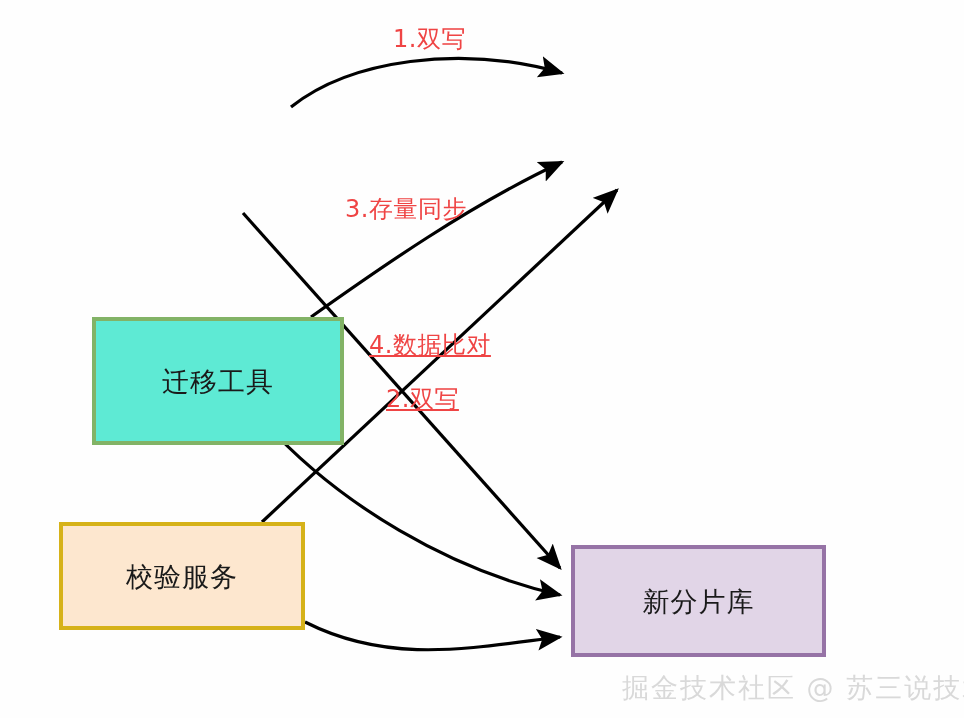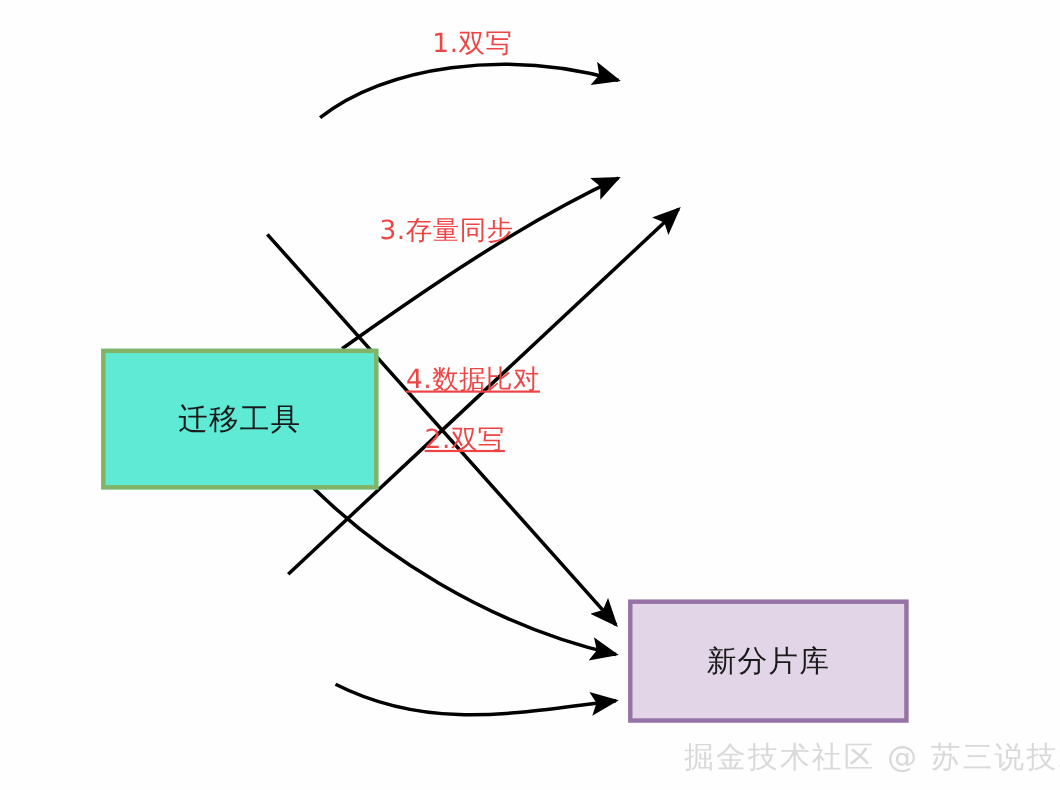--- a/index.html
+++ b/index.html
@@ -104,20 +104,23 @@
     <path class="edge-path" d="M 265,423 C 340,505 450,570 560,595" marker-end="url(#arrowhead)" style="stroke: rgb(0, 0, 0);"></path>
 
     <path class="edge-path" d="M 305,622 C 390,665 470,648 560,637" marker-end="url(#arrowhead)" style="stroke: rgb(0, 0, 0);"></path>
   </svg>
 
 
   <div class="node" id="node-migration" style="left: 59px; top: 317px; width: 252px; height: 128px; background: #5eead4; border-color: rgb(130, 179, 102); margin-left: 33px;">
     <span class="node-label">迁移工具</span>
   </div>
 
+  <div class="node" id="node-verify" style="left: 59px; top: 522px; width: 246px; height: 108px; background: rgb(253, 231, 207); border-color: rgb(214, 178, 25);">
+    <span class="node-label">校验服务</span>
+  </div>
 
 
   <div class="node" id="node-new-db" style="left: 571px; top: 545px; width: 255px; height: 112px; background: rgb(225, 213, 231); border-color: rgb(150, 115, 166);">
     <span class="node-label">新分片库</span>
   </div>
 
   <div class="edge-label" id="label-1" style="left: 393px; top: 23px;">1.双写</div>
 
   <div class="edge-label" id="label-3" style="left: 345px; top: 193px;">3.存量同步</div>
 

